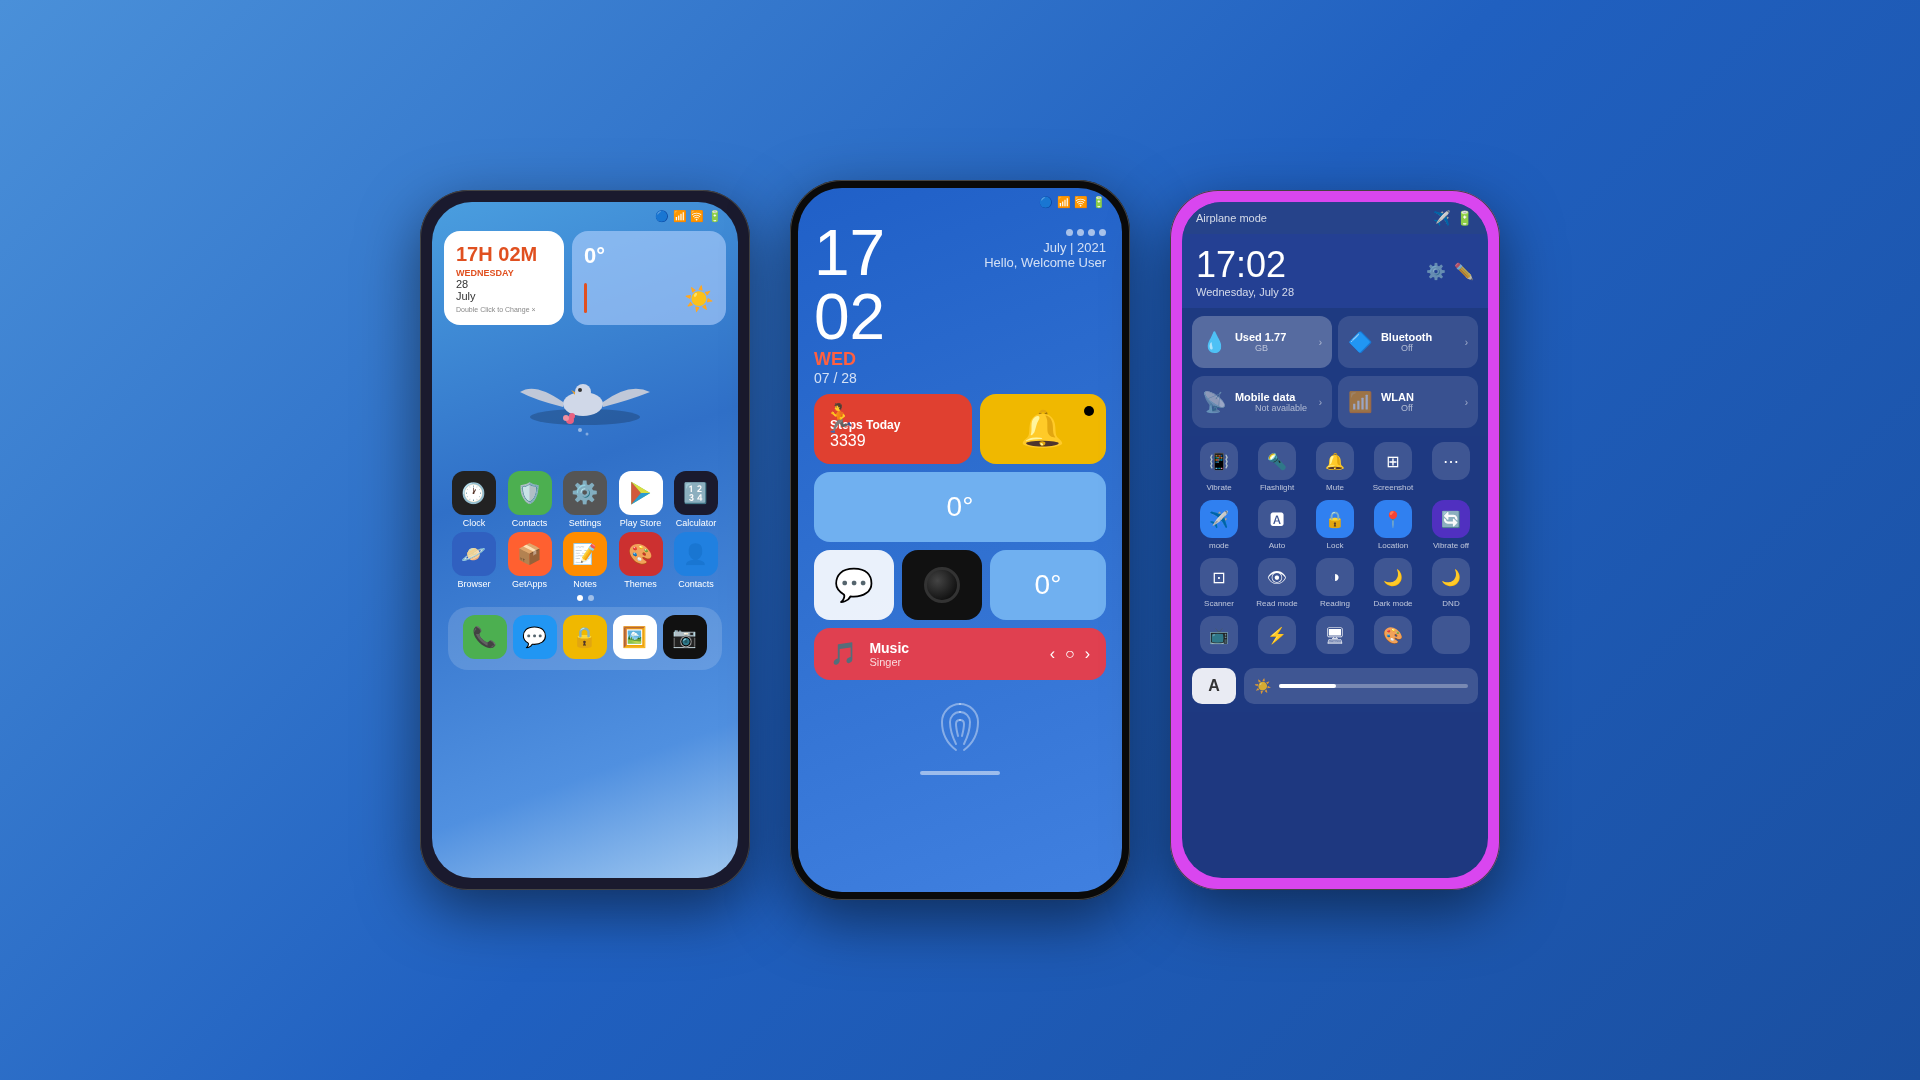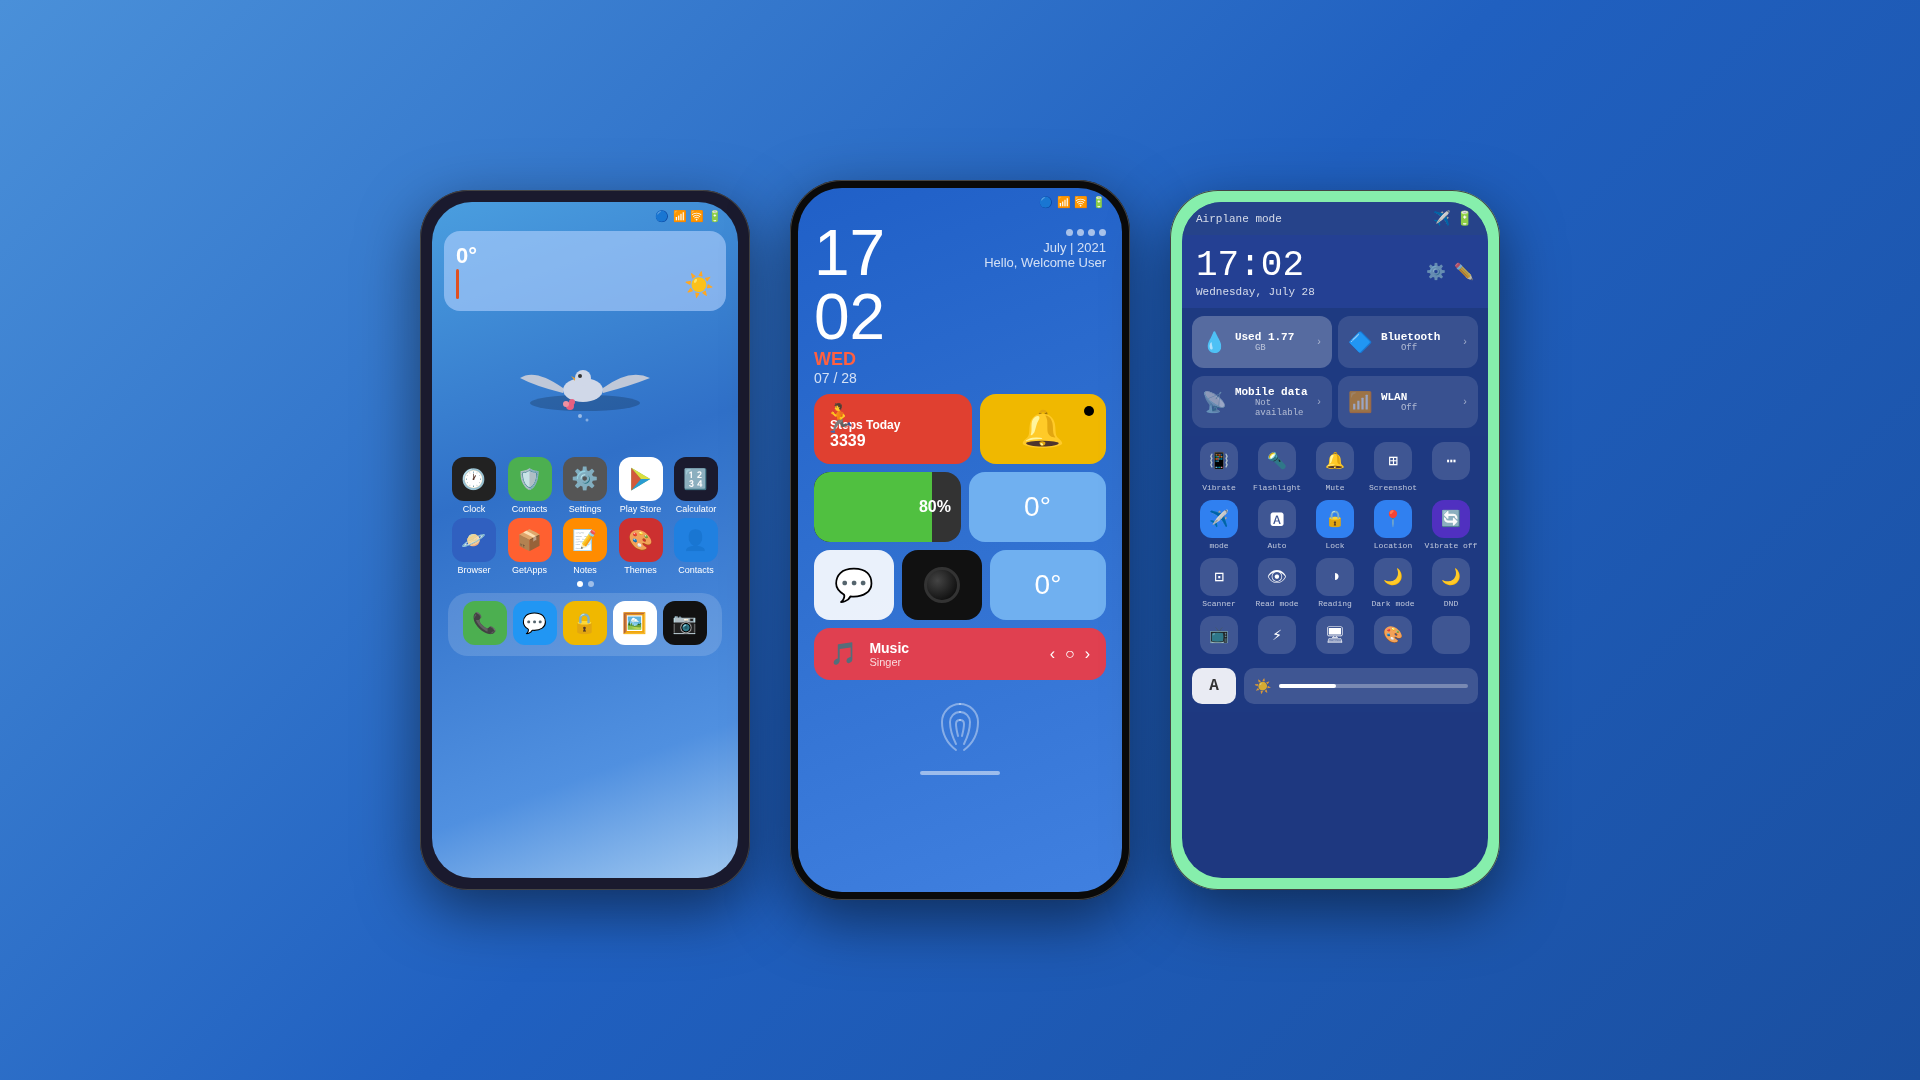--- a/index.html
+++ b/index.html
@@ -282,21 +282,21 @@
       font-size: 28px;
     }
     .p2-steps-label {
       font-size: 12px;
       color: white;
       font-weight: 600;
     }
     .p2-steps-count {
       font-size: 16px;
       color: white;
-      font-weight: bold;
+      font-weight: normal;
     }
     .p2-notif {
       background: #f0b800;
       border-radius: 16px;
       flex: 1;
       display: flex;
       align-items: center;
       justify-content: center;
       min-height: 70px;
       position: relative;
@@ -642,20 +642,29 @@
     <div class="status-bar">
       <span class="status-icon">🔵</span>
       <span class="status-icon">📶</span>
       <span class="status-icon">🛜</span>
       <span class="status-icon">🔋</span>
     </div>
 
     <div class="p1-content">
 
       <div class="p1-widgets">
+        <div class="p1-clock-widget">
+          <div class="p1-clock-time">
+            <span>17H</span> <span style="color:#e05020">02M</span>
+          </div>
+          <div class="p1-clock-day">WEDNESDAY</div>
+          <div class="p1-clock-date">28</div>
+          <div class="p1-clock-month">July</div>
+          <div class="p1-clock-hint">Double Click to Change ×</div>
+        </div>
         <div class="p1-weather-widget">
           <div class="p1-weather-temp">0°</div>
           <div style="display:flex;width:100%;justify-content:space-between;align-items:flex-end">
             <div class="p1-weather-bar"></div>
             <div class="p1-weather-icon">☀️</div>
           </div>
         </div>
       </div>
 
       <div class="p1-bird">
@@ -804,24 +813,20 @@
             <div class="p2-steps-label">Steps Today</div>
             <div class="p2-steps-count">3339</div>
           </div>
           <div class="p2-notif">
             <div class="p2-notif-bell">🔔</div>
             <div class="p2-notif-dot"></div>
           </div>
         </div>
 
         <div class="p2-row">
-          <div class="p2-battery">
-            <div class="p2-battery-fill"></div>
-            <div class="p2-battery-pct">80%</div>
-          </div>
           <div class="p2-weather-big">
             <div class="p2-weather-temp2">0°</div>
           </div>
         </div>
 
         <div class="p2-cam-row">
           <div class="p2-msg-widget">
             <div class="p2-msg-icon">💬</div>
           </div>
           <div class="p2-cam-widget">
@@ -856,21 +861,21 @@
             <path d="M24 20C22 20 20 21 20 24C20 28 21 32 22 36" stroke="rgba(255,255,255,0.4)" stroke-width="2" stroke-linecap="round" fill="none"></path>
             <path d="M24 20C26 20 28 21 28 24C28 28 27 32 26 36" stroke="rgba(255,255,255,0.4)" stroke-width="2" stroke-linecap="round" fill="none"></path>
           </svg>
         </div>
       </div>
       <div class="p2-home-bar"></div>
     </div>
   </div>
 </div>
 
-<div class="phone phone1" style="background:#86efac;font-family:Liberation Mono, monospace;">
+<div class="phone phone1" style="background:#d946ef;">
   <div class="phone-screen" style="background: linear-gradient(160deg, #2848a0 0%, #1838888 100%); background: #1e3880;">
 
     <div class="p3-top-bar">
       <span class="p3-airplane">Airplane mode</span>
       <div class="p3-top-icons">
         <span>✈️</span>
         <span>🔋</span>
       </div>
     </div>
 

